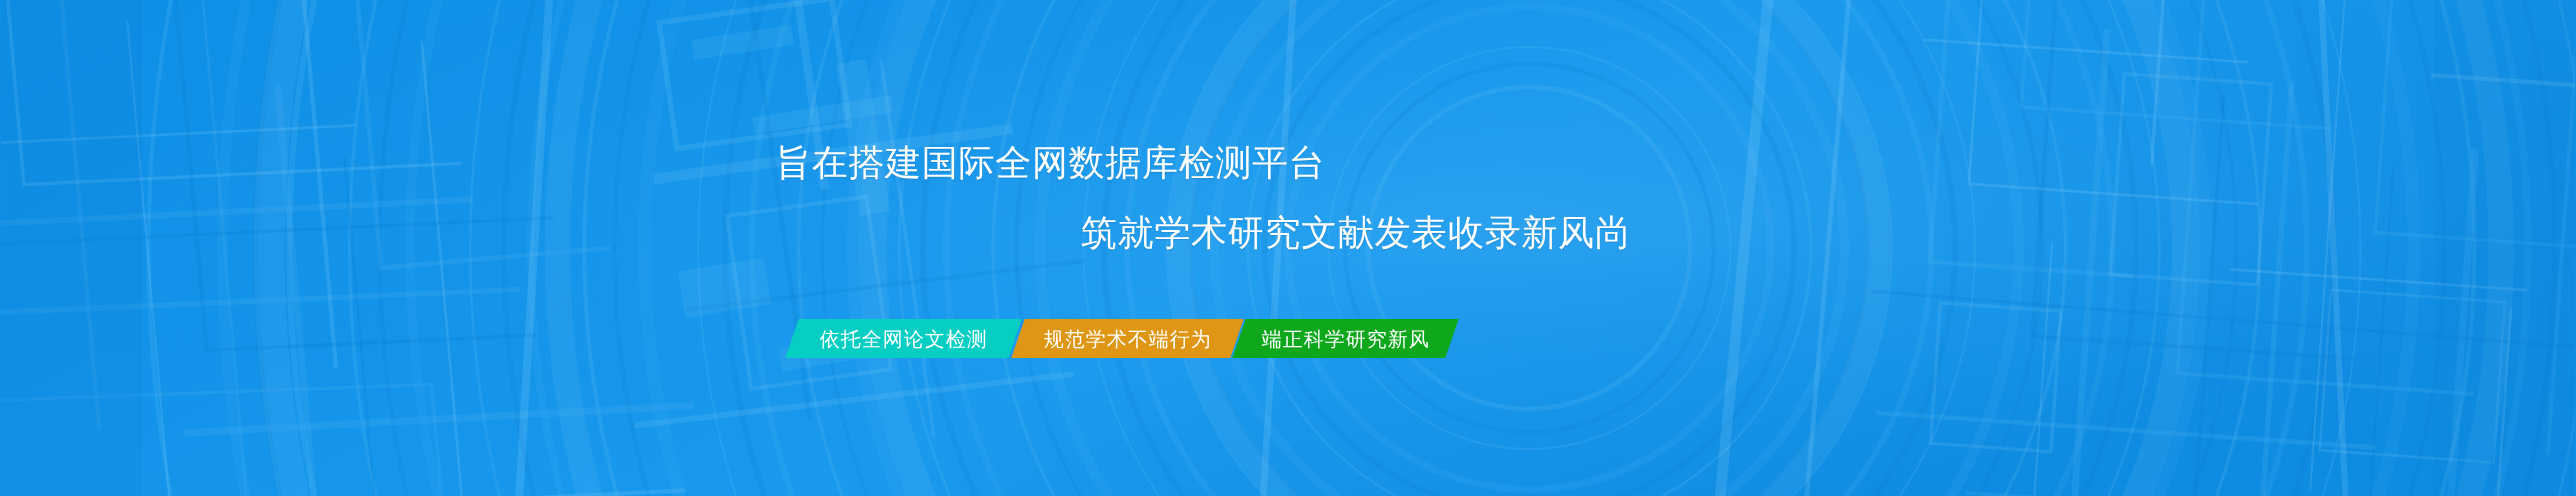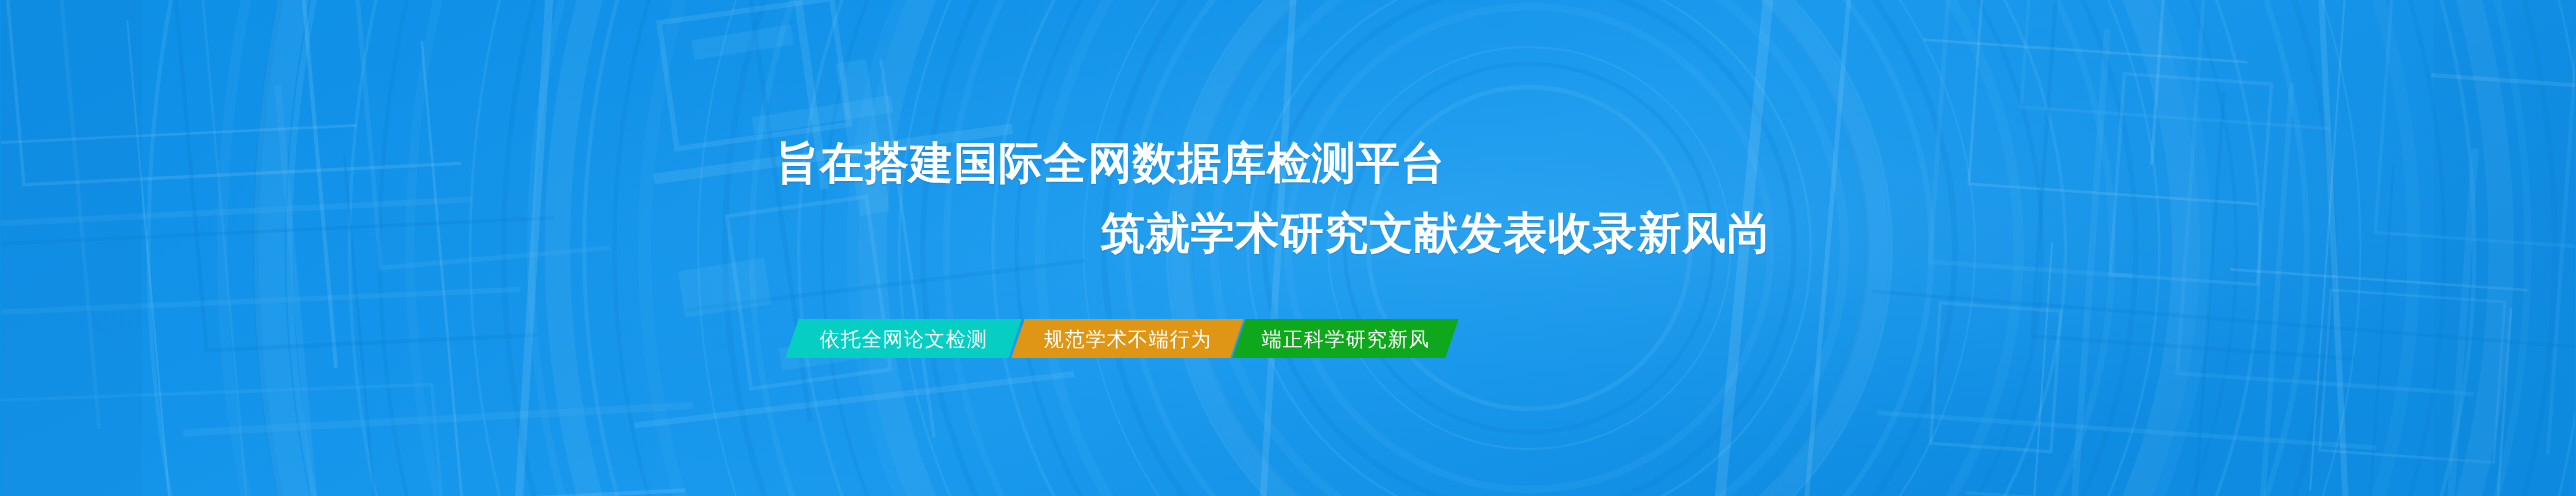--- a/index.html
+++ b/index.html
@@ -15,29 +15,29 @@
   }
   .layer{position:absolute;inset:0;width:2576px;height:496px;pointer-events:none;}
   #bg-svg{position:absolute;left:0;top:0;}
 
   
   #content{position:absolute;left:0;top:0;width:2576px;height:496px;}
 
   .headline{
     position:absolute;
     color:#ffffff;
-    font-weight:bold;
-    font-size:44px;
+    font-weight:normal;
+    font-size:36px;
     line-height:47px;
     letter-spacing:0.7px;
     white-space:nowrap;
     text-shadow:0 0.7px 1.3px rgba(0,60,120,.18);
   }
   #headline-1{left:775px;top:139px;}
-  #headline-2{left:1081px;top:209px;margin-left:20px;}
+  #headline-2{left:1081px;top:209px;}
 
   
   #badge-row{
     position:absolute;
     left:792px;top:319px;
     height:39px;
     display:flex;
     gap:2.7px;
   }
   .badge{

